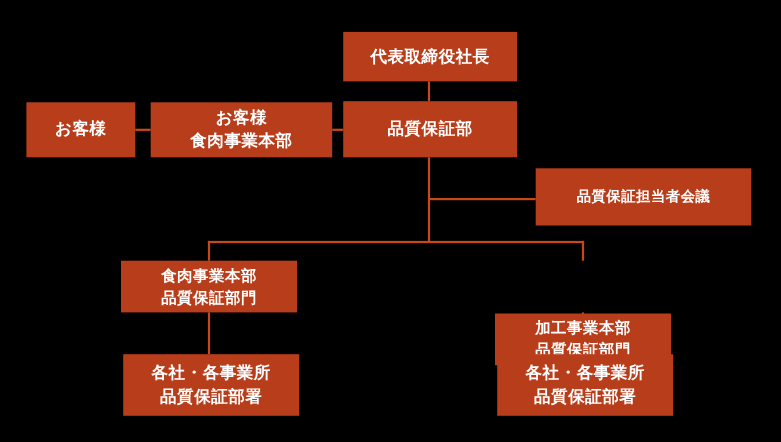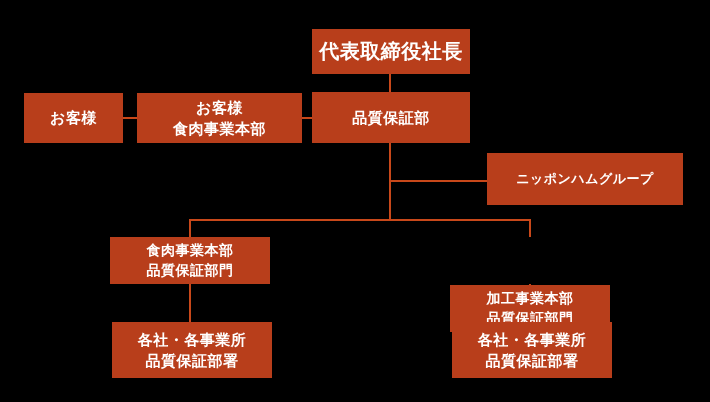--- a/index.html
+++ b/index.html
@@ -29,21 +29,21 @@
     letter-spacing: 0.5px;
     box-sizing: border-box;
   }
   .node span { display: block; }
   .conn {
     position: absolute;
     background: #c8481a;
   }
 
   
-  #president        { left: 312px; top: 29px;  width: 158px; height: 45px; font-size: 20px; }
+  #president        { left: 312px; top: 29px;  width: 158px; height: 45px; font-size: 15px; }
   #customer         { left: 24px;  top: 93px;  width: 99px;  height: 50px; font-size: 15px; }
   #customer-service { left: 137px; top: 93px;  width: 165px; height: 50px; font-size: 15px; }
   #qa-dept          { left: 312px; top: 92px;  width: 158px; height: 51px; font-size: 15px; align-items: center; }
   #nipponham        { left: 487px; top: 153px; width: 196px; height: 52px; font-size: 13px; }
   #meat             { left: 110px; top: 237px; width: 160px; height: 47px; font-size: 14px; }
   #processed        { left: 450px; top: 237px; width: 160px; height: 47px; font-size: 14px; margin-top: 48px; }
   #sites-left       { left: 112px; top: 322px; width: 160px; height: 56px; font-size: 15px; }
   #sites-right      { left: 452px; top: 322px; width: 160px; height: 56px; font-size: 15px; }
 
   
@@ -85,21 +85,21 @@
   <div class="node" id="customer-service">
     <span>お客様</span>
     <span>食肉事業本部</span>
   </div>
 
   <div class="node" id="qa-dept">
     <span>品質保証部</span>
   </div>
 
   <div class="node" id="nipponham">
-    <span>ニッポンハムグループ</span>
+    <span>品質保証担当者会議</span>
   </div>
 
   <div class="node" id="meat">
     <span>食肉事業本部</span>
     <span>品質保証部門</span>
   </div>
 
   <div class="node" id="processed">
     <span>加工事業本部</span>
     <span>品質保証部門</span>

